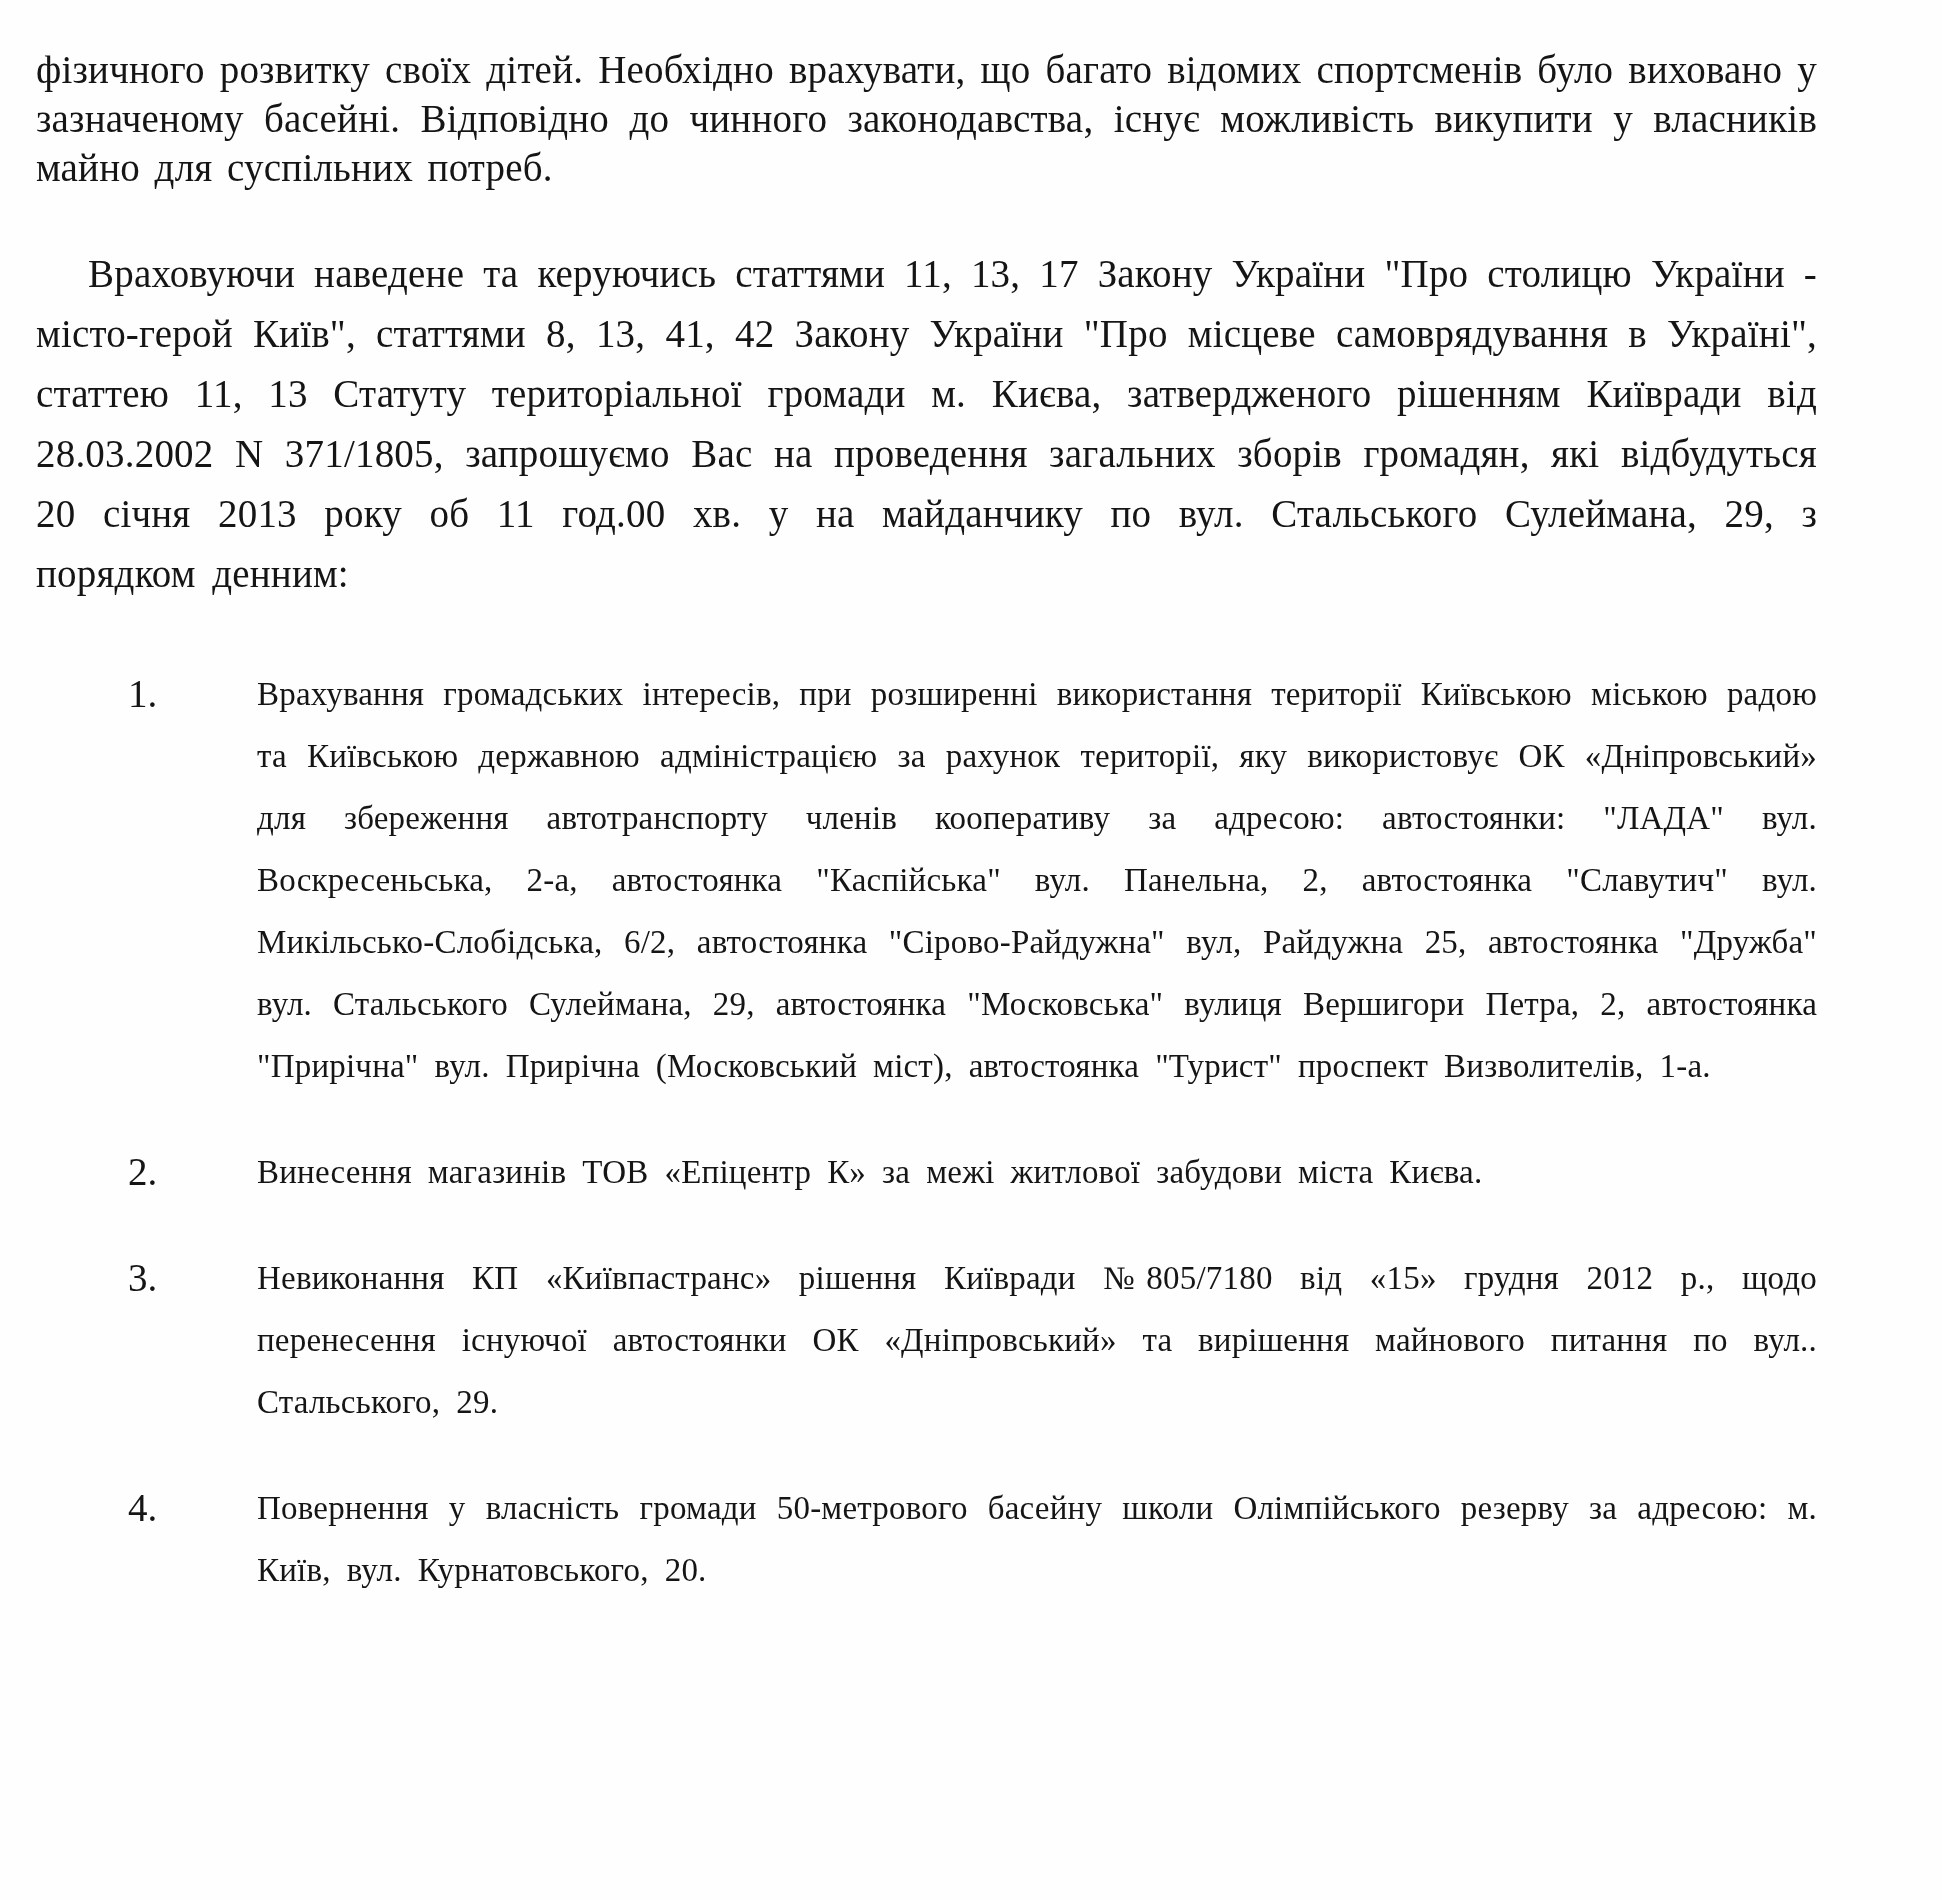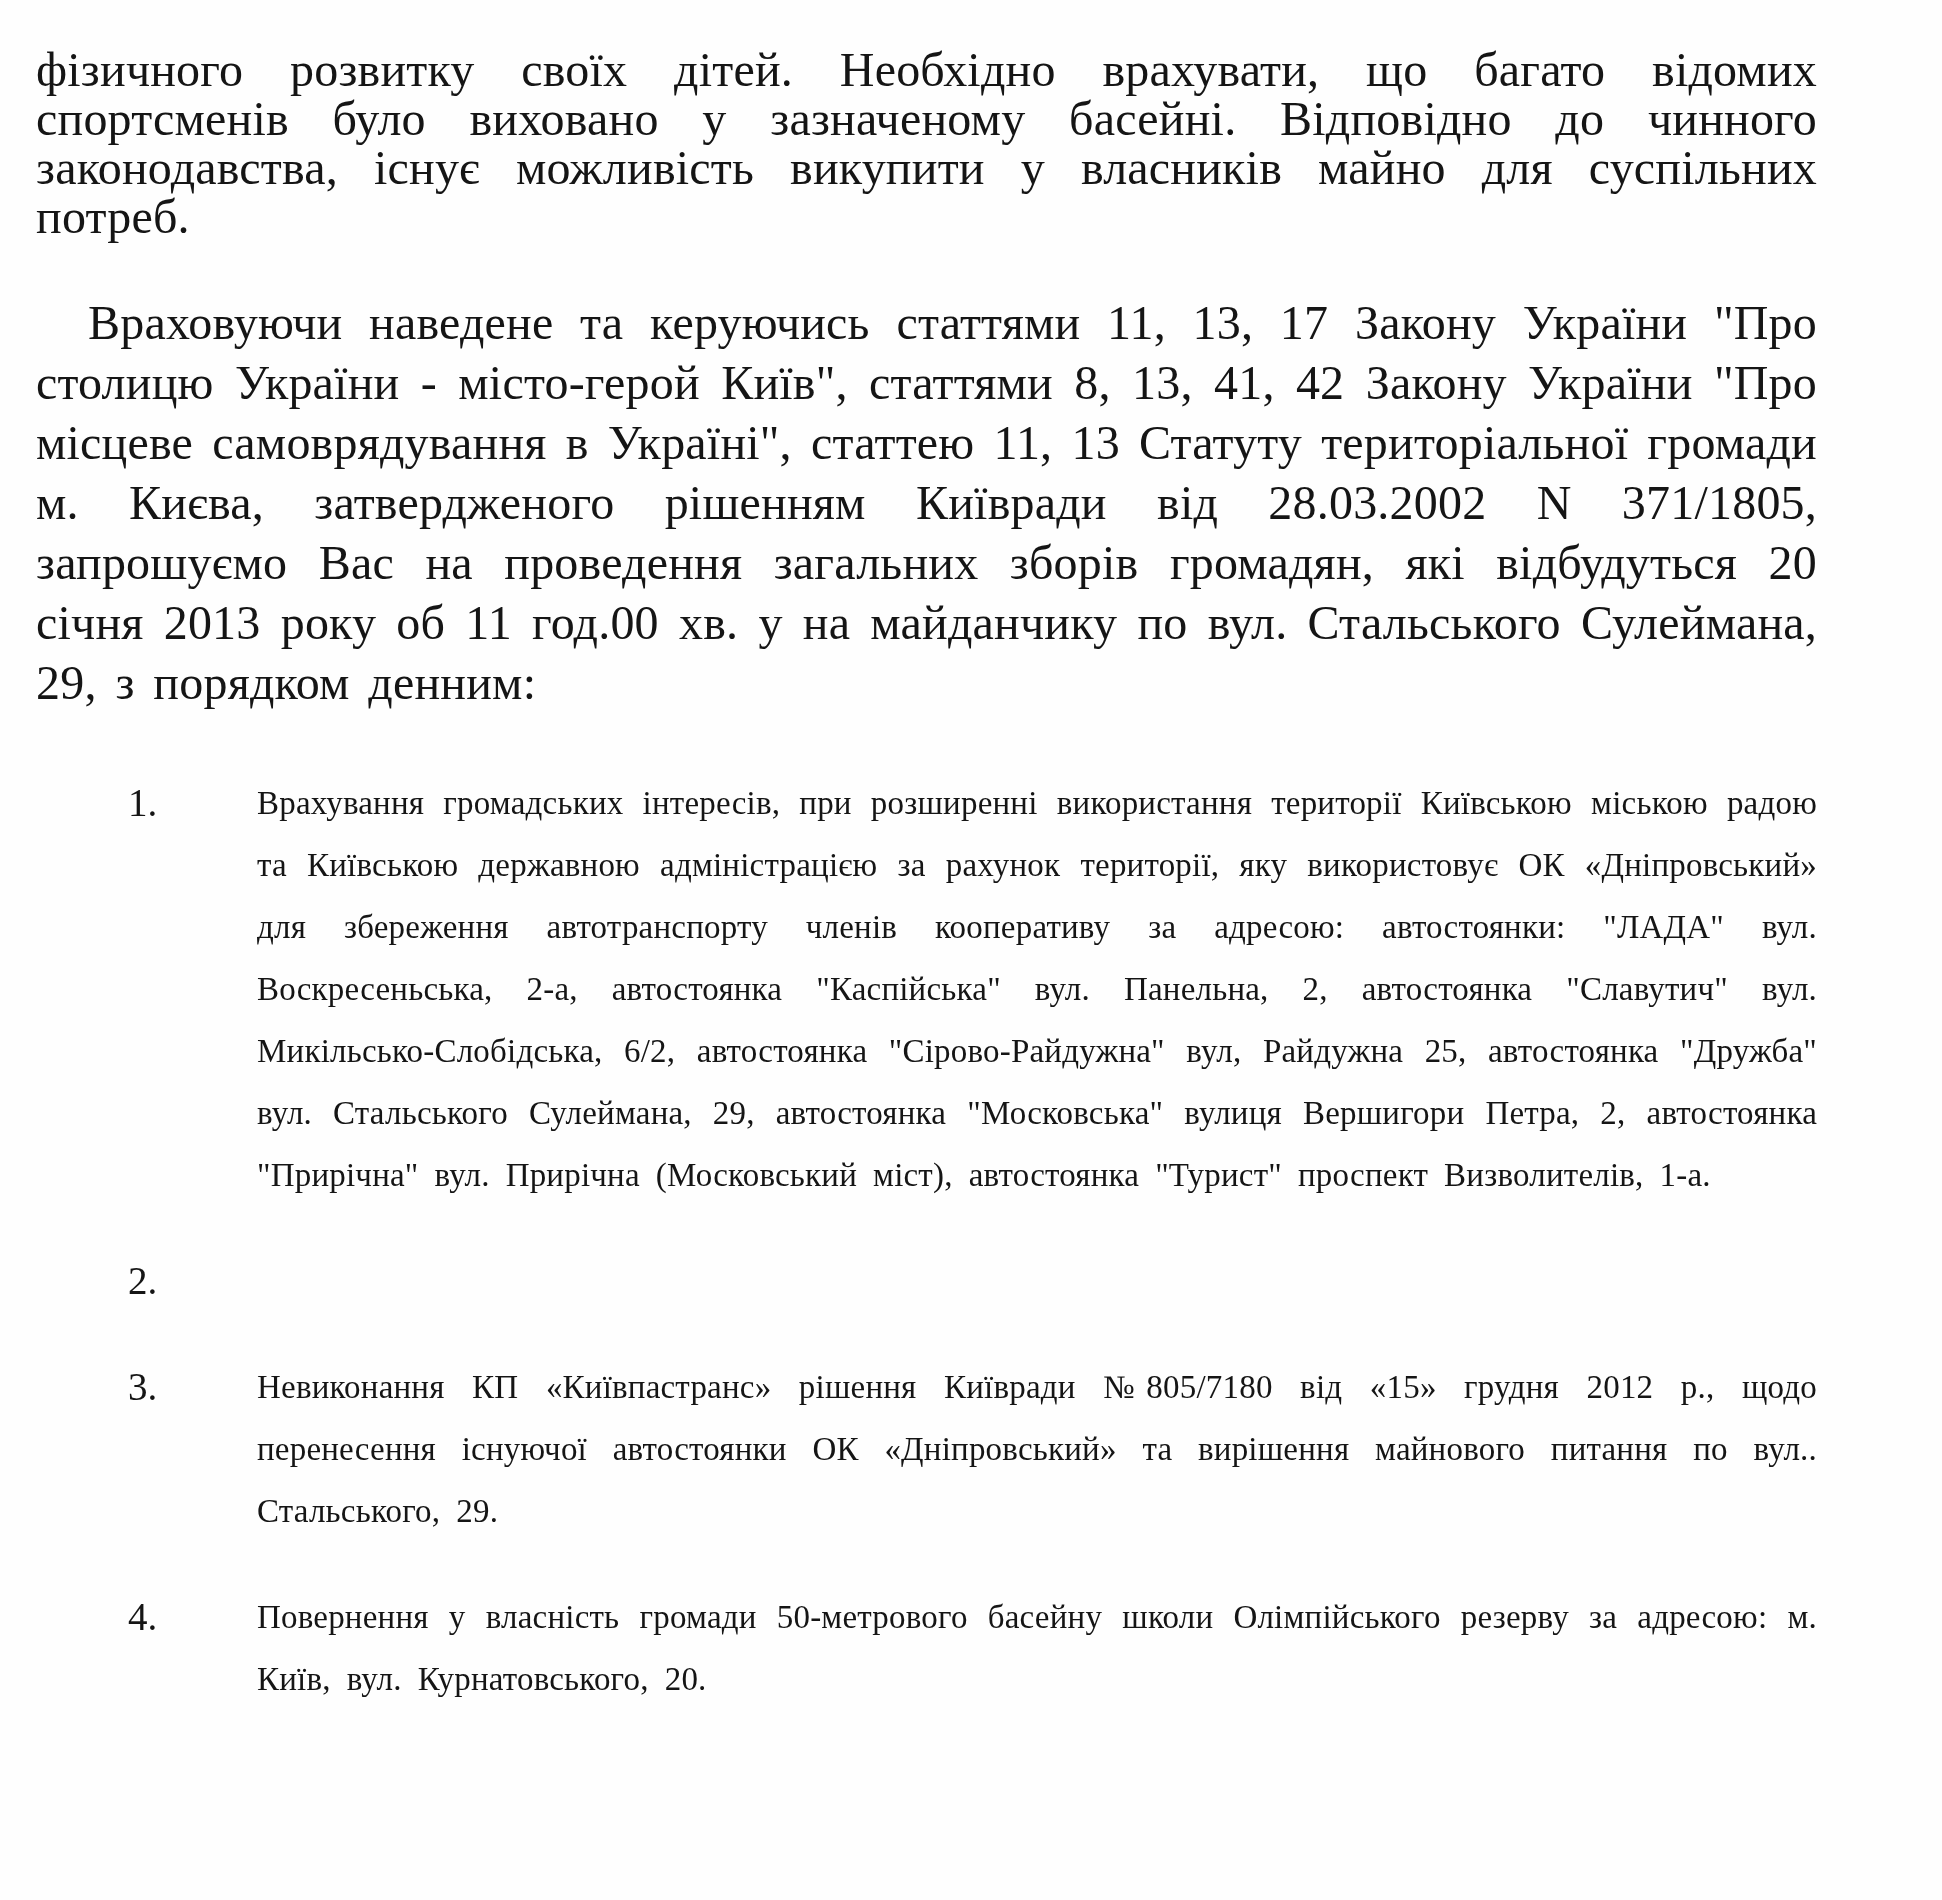--- a/index.html
+++ b/index.html
@@ -17,21 +17,21 @@
   }
   .page {
     box-sizing: border-box;
     width: 1943px;
     height: 1900px;
     padding: 45px 126px 38px 36px;
     background: #fefefe;
   }
   .para {
     margin: 0;
-    font-size: 48px;
+    font-size: 39px;
     text-align: justify;
     text-justify: inter-word;
     letter-spacing: 0.2px;
   }
   .p1 {
     line-height: 49px;
     word-spacing: 4.7px;
   }
   .p2 {
     margin-top: 52px;
@@ -79,20 +79,21 @@
 
   <div class="agenda">
 
     <div class="list-item">
       <div class="num">1.</div>
       <div class="item-text">Врахування громадських інтересів, при розширенні використання території Київською міською радою та Київською державною адміністрацією за рахунок території, яку використовує ОК «Дніпровський» для збереження автотранспорту членів кооперативу за адресою: автостоянки: "ЛАДА" вул. Воскресеньська, 2-а, автостоянка "Каспійська" вул. Панельна, 2, автостоянка "Славутич" вул. Микільсько-Слобідська, 6/2, автостоянка "Сірово-Райдужна" вул, Райдужна 25, автостоянка "Дружба" вул. Стальського Сулеймана, 29, автостоянка "Московська" вулиця Вершигори Петра, 2, автостоянка "Прирічна" вул. Прирічна (Московський міст), автостоянка "Турист" проспект Визволителів, 1-а.</div>
     </div>
 
     <div class="list-item">
       <div class="num">2.</div>
+      <div class="item-text">Винесення магазинів ТОВ «Епіцентр К» за межі житлової забудови міста Києва.</div>
     </div>
 
     <div class="list-item">
       <div class="num">3.</div>
       <div class="item-text">Невиконання КП «Київпастранс» рішення Київради №805/7180 від «15» грудня 2012 р., щодо перенесення існуючої автостоянки ОК «Дніпровський» та вирішення майнового питання по вул.. Стальського, 29.</div>
     </div>
 
     <div class="list-item">
       <div class="num">4.</div>
       <div class="item-text">Повернення у власність громади 50-метрового басейну школи Олімпійського резерву за адресою: м. Київ, вул. Курнатовського, 20.</div>

